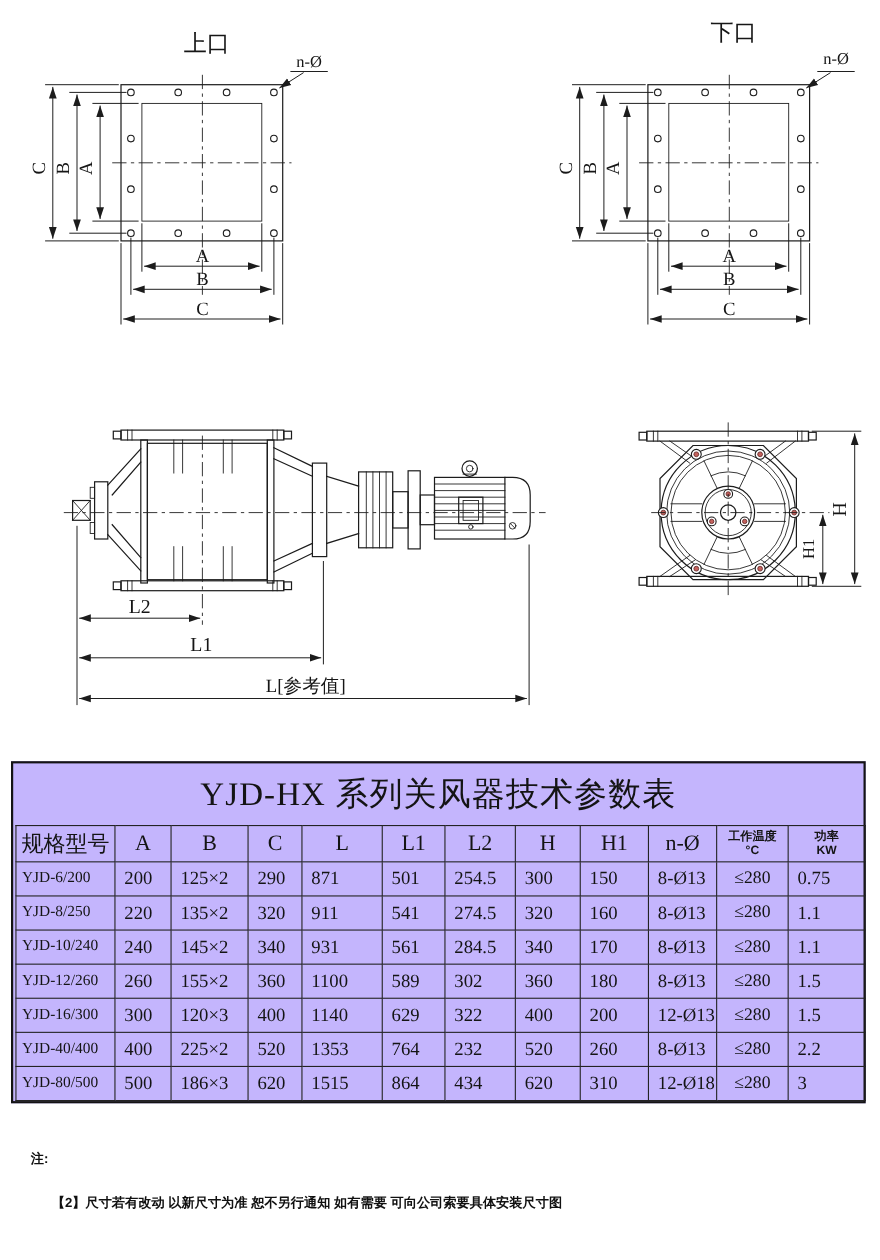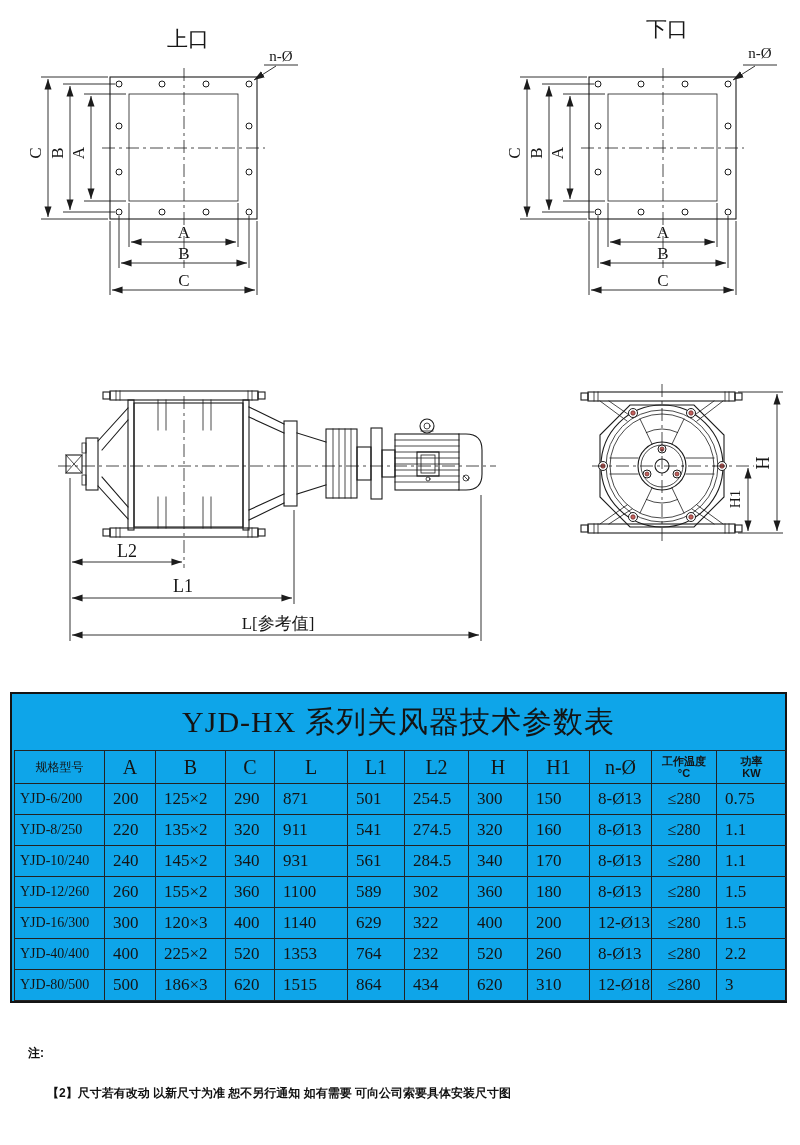--- a/index.html
+++ b/index.html
@@ -8,28 +8,28 @@
   svg text{font-family:"Liberation Serif","DejaVu Serif",serif;fill:#161616;}
   .ln{stroke:#1c1c1c;stroke-width:1.1;fill:none;stroke-linecap:square;}
   .thin{stroke-width:0.8;}
   .cl{stroke:#1c1c1c;stroke-width:0.8;fill:none;stroke-dasharray:13 4 3 4;}
   .dim{stroke:#1c1c1c;stroke-width:0.9;fill:none;}
   .hole{stroke:#1c1c1c;stroke-width:1;fill:#ffffff;}
   .boltc{fill:#c4615c;stroke:#5a1f1f;stroke-width:0.7;}
 
   
   .table-wrap{position:absolute;left:10px;top:692px;width:777px;height:311px;
-              border:2px solid #141414;background:#0ea5e9;box-sizing:border-box;}
+              border:2px solid #141414;background:#c4b5fd;box-sizing:border-box;}
   .table-title{height:56px;display:flex;align-items:center;justify-content:center;
                font-size:30px;letter-spacing:1px;white-space:pre;}
   table.spec{table-layout:fixed;width:772px;margin:0 0 0 2px;border-collapse:collapse;}
   table.spec th,table.spec td{border:1px solid #232323;padding:0;overflow:hidden;
                white-space:nowrap;font-weight:normal;}
   table.spec th{height:32px;font-size:20px;text-align:center;vertical-align:middle;}
-  table.spec th.th-model{font-size:12px;}
+  table.spec th.th-model{font-size:20px;}
   table.spec th.th-small{font-size:11px;font-weight:bold;line-height:12px;
                font-family:"Liberation Sans","DejaVu Sans",sans-serif;}
   table.spec td{height:30px;font-size:17px;text-align:left;padding-left:8px;vertical-align:middle;}
   table.spec td.c0{font-size:14px;padding-left:5px;}
   table.spec td.ctr{text-align:center;padding-left:0;font-size:16px;}
 
   
   .notes{position:absolute;left:28px;top:1043px;display:flex;
          font-family:"Liberation Sans","DejaVu Sans",sans-serif;
          font-size:12px;font-weight:bold;line-height:20px;color:#101010;white-space:pre;}

